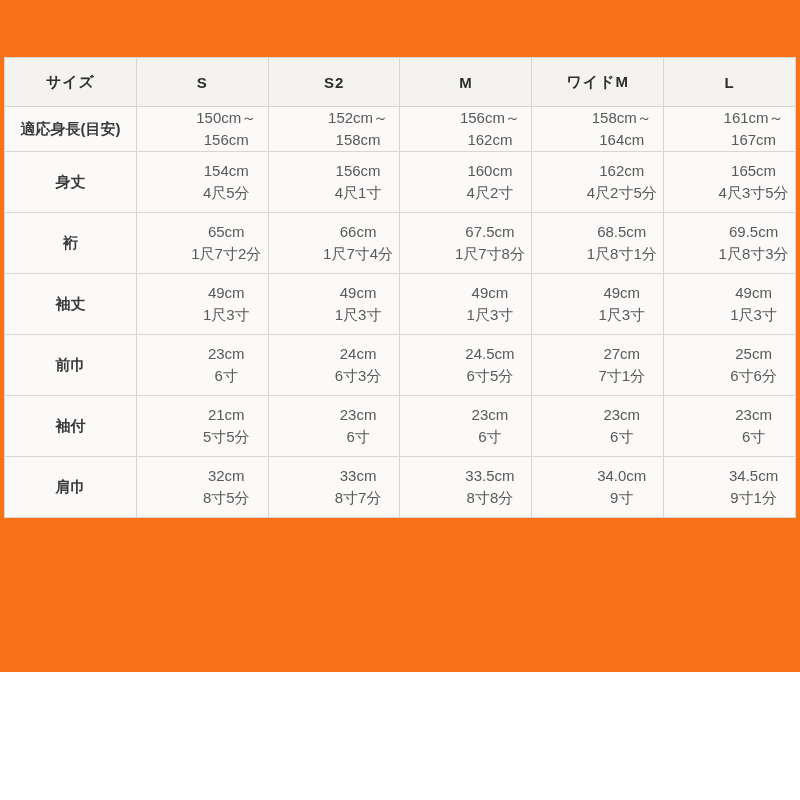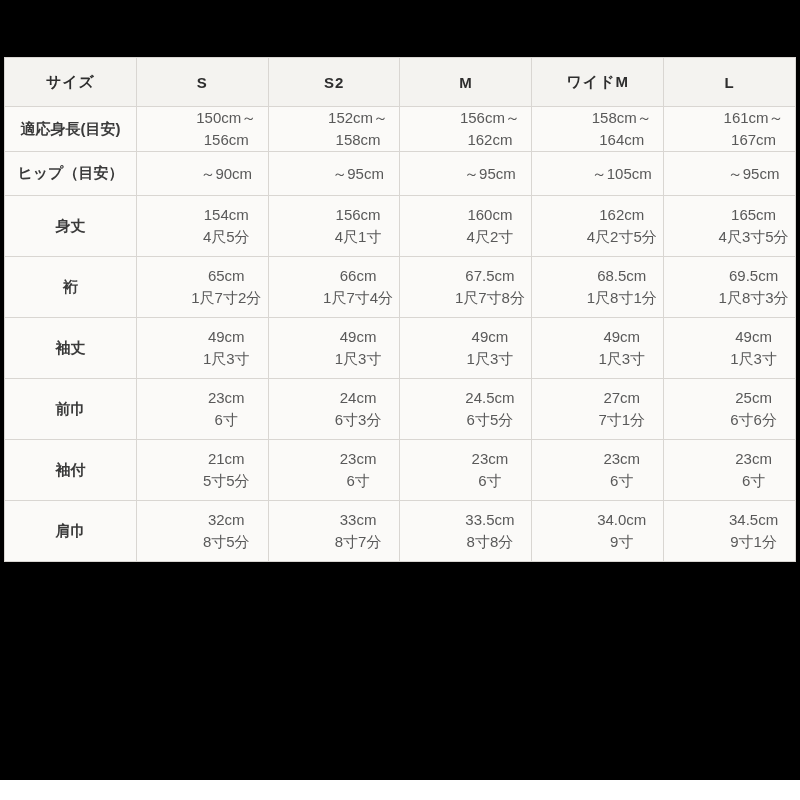--- a/index.html
+++ b/index.html
@@ -6,22 +6,22 @@
     margin: 0;
     padding: 0;
     width: 800px;
     height: 800px;
     background: #ffffff;
     font-family: "Liberation Sans", "DejaVu Sans", sans-serif;
   }
   .page {
     position: relative;
     width: 800px;
-    height: 780px;
-    background: #000000;
+    height: 672px;
+    background: #f97316;
     overflow: hidden;
   }
   table.size-table {
     position: absolute;
     left: 4px;
     top: 57px;
     width: 792px;
     border-collapse: collapse;
     table-layout: fixed;
   }
@@ -73,28 +73,20 @@
     </thead>
     <tbody>
         <tr class="row-short">
           <th class="row-label">適応身長(目安)</th>
           <td class="value-cell">150cm～156cm</td>
           <td class="value-cell">152cm～158cm</td>
           <td class="value-cell">156cm～162cm</td>
           <td class="value-cell">158cm～164cm</td>
           <td class="value-cell">161cm～167cm</td>
         </tr>
-        <tr class="row-short">
-          <th class="row-label">ヒップ（目安）</th>
-          <td class="value-cell">～90cm</td>
-          <td class="value-cell">～95cm</td>
-          <td class="value-cell">～95cm</td>
-          <td class="value-cell">～105cm</td>
-          <td class="value-cell">～95cm</td>
-        </tr>
         <tr class="row-tall">
           <th class="row-label">身丈</th>
           <td class="value-cell">154cm<br>4尺5分</td>
           <td class="value-cell">156cm<br>4尺1寸</td>
           <td class="value-cell">160cm<br>4尺2寸</td>
           <td class="value-cell">162cm<br>4尺2寸5分</td>
           <td class="value-cell">165cm<br>4尺3寸5分</td>
         </tr>
         <tr class="row-tall">
           <th class="row-label">裄</th>

